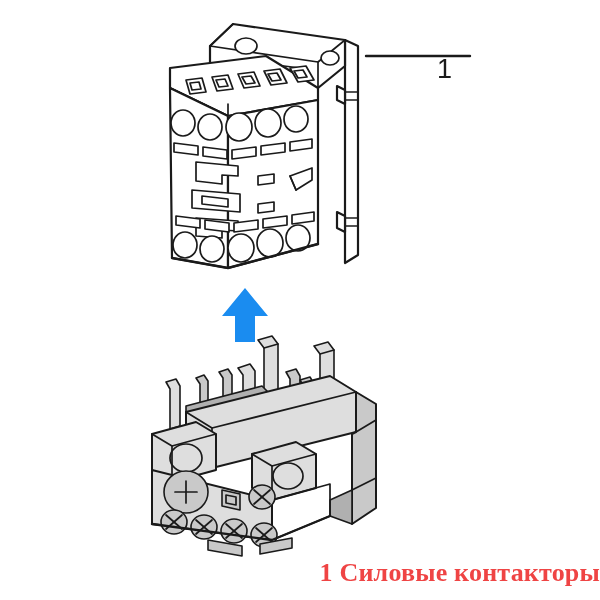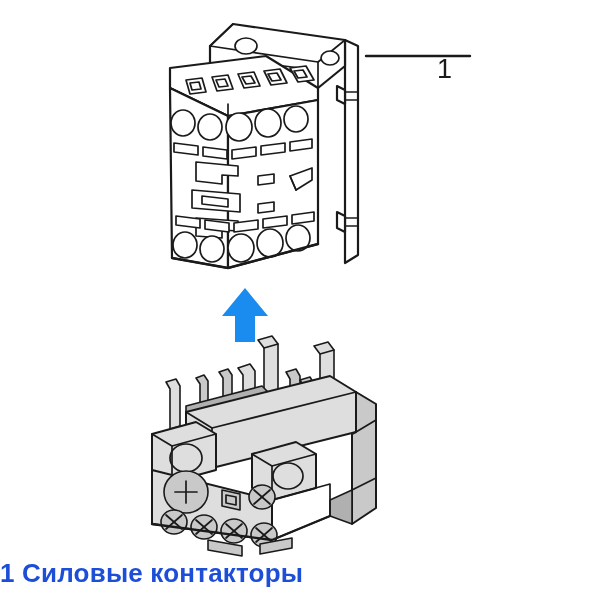--- a/index.html
+++ b/index.html
@@ -33,25 +33,25 @@
     font-weight: 400;
     color: #1b1b1b;
     line-height: 1;
     letter-spacing: 0px;
   }
   .figure-caption {
     position: absolute;
     left: 0;
     top: 557px;
     width: 600px;
-    text-align: left;
-    font-family: Liberation Sans, sans-serif;
+    text-align: right;
+    font-family: Liberation Serif, serif;
     font-size: 26px;
     font-weight: 700;
-    color: #1d4ed8;
+    color: #ef4444;
     line-height: 32px;
     letter-spacing: 0.2px;
   }
 </style>
 </head>
 <body>
 
 <div id="figure-root">
 
   <svg id="figure-canvas" viewBox="0 0 600 600" xmlns="http://www.w3.org/2000/svg">

